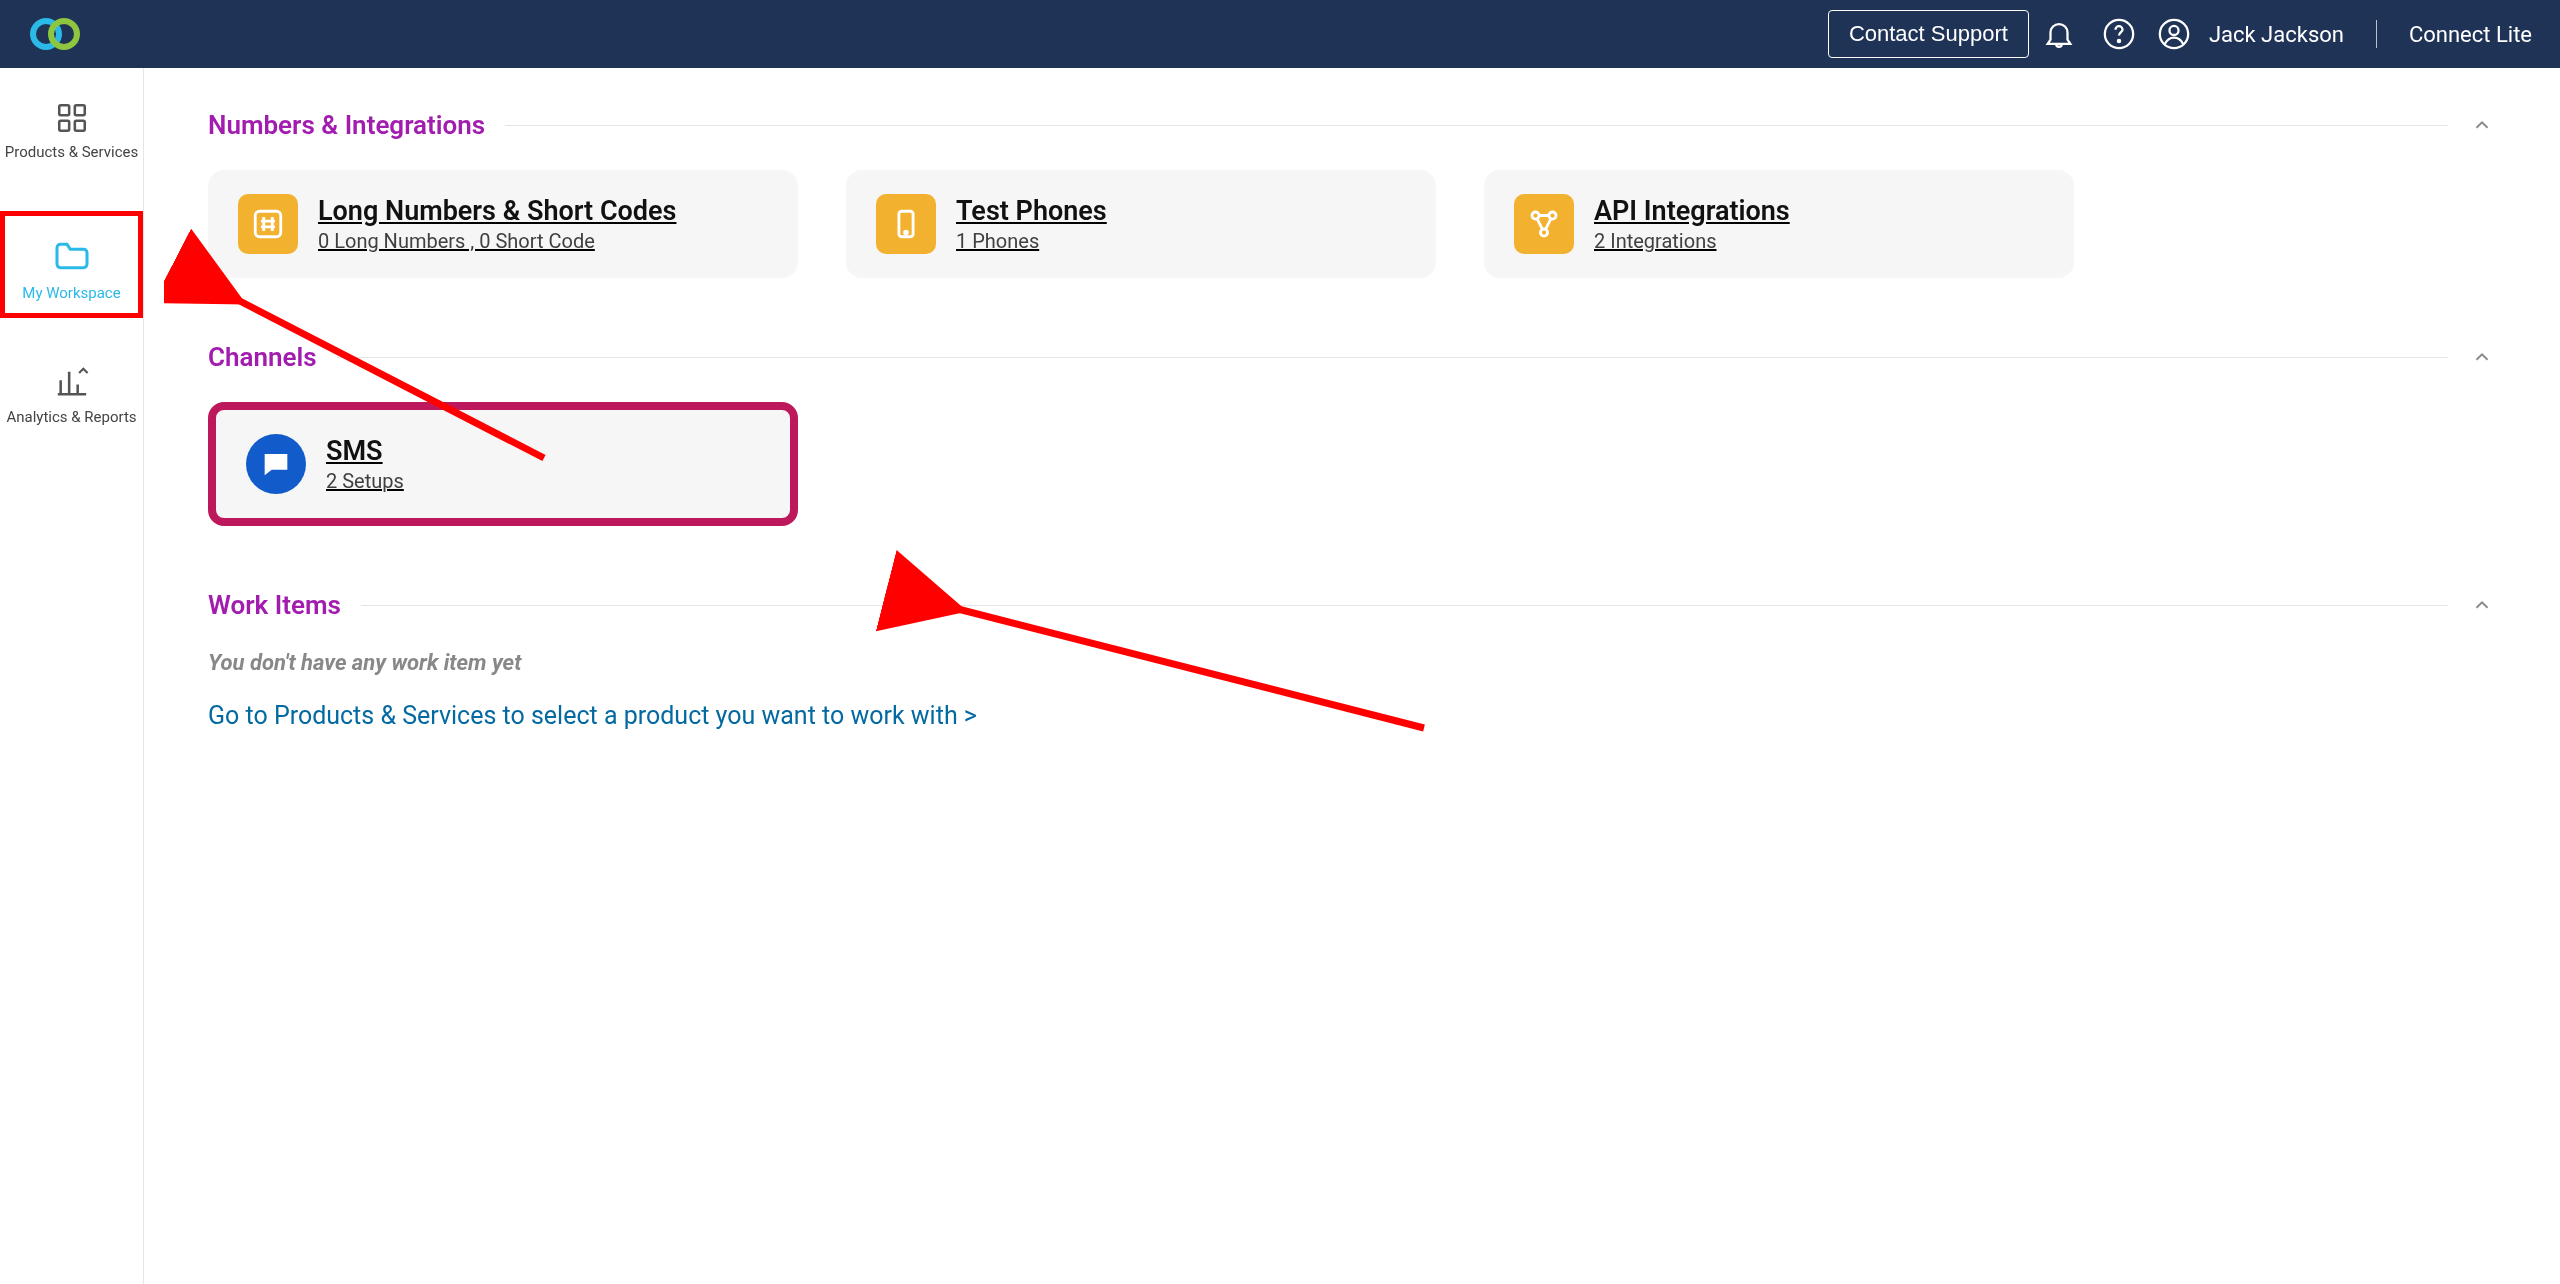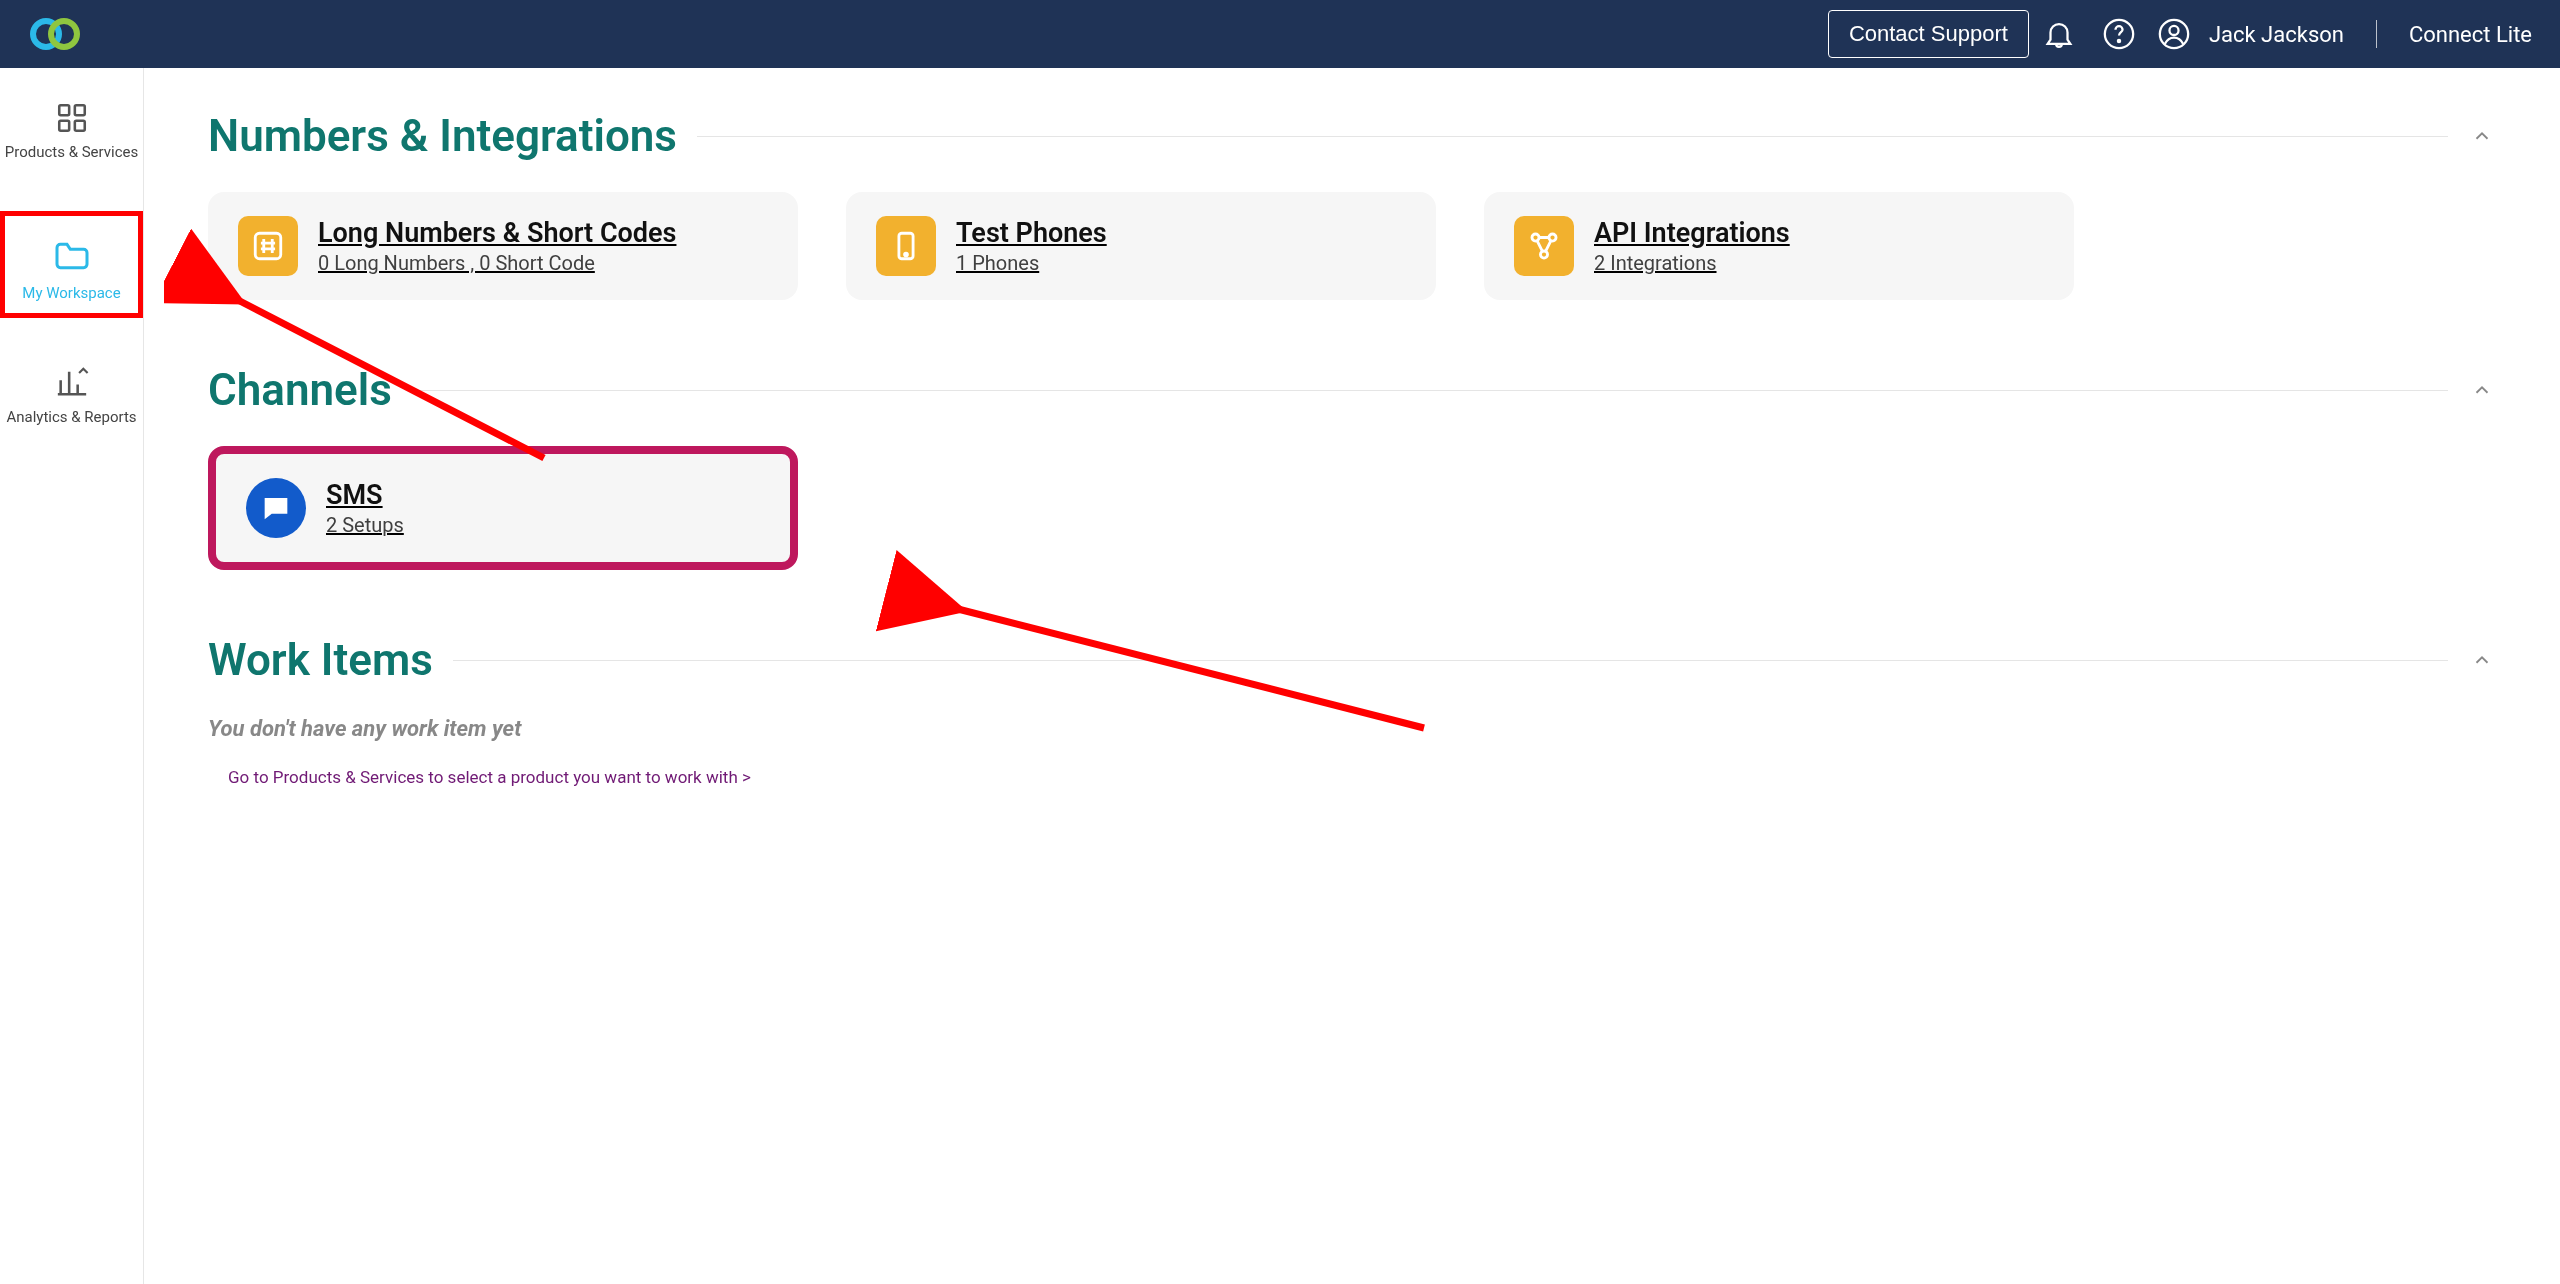--- a/index.html
+++ b/index.html
@@ -92,23 +92,23 @@
     position:relative;
   }
 
   .section-header {
     display:flex;
     align-items:center;
     gap:20px;
     margin-bottom: 30px;
   }
   .section-title {
-    font-size: 44px;
+    font-size: 26px;
     font-weight:600;
-    color:#0f766e;
+    color:#a21caf;
     white-space:nowrap;
   }
   .section-line {
     flex:1;
     height:1px;
     background:#e5e5e5;
   }
   .chevron {
     width:28px;
     height:28px;
@@ -164,26 +164,25 @@
   }
 
   .empty-text {
     font-size:22px;
     color:#888;
     font-style:italic;
     margin-top:20px;
     font-weight:bold;
   }
   .link-text {
-    font-size:17px;
-    color:#701a75;
+    font-size:25px;
+    color:#0369a1;
     margin-top:26px;
     cursor:pointer;
     display:inline-block;
-    margin-left:20px;
   }
 
   
   .arrow-svg {
     position:absolute;
     pointer-events:none;
   }
 </style>
 </head>
 <body>

